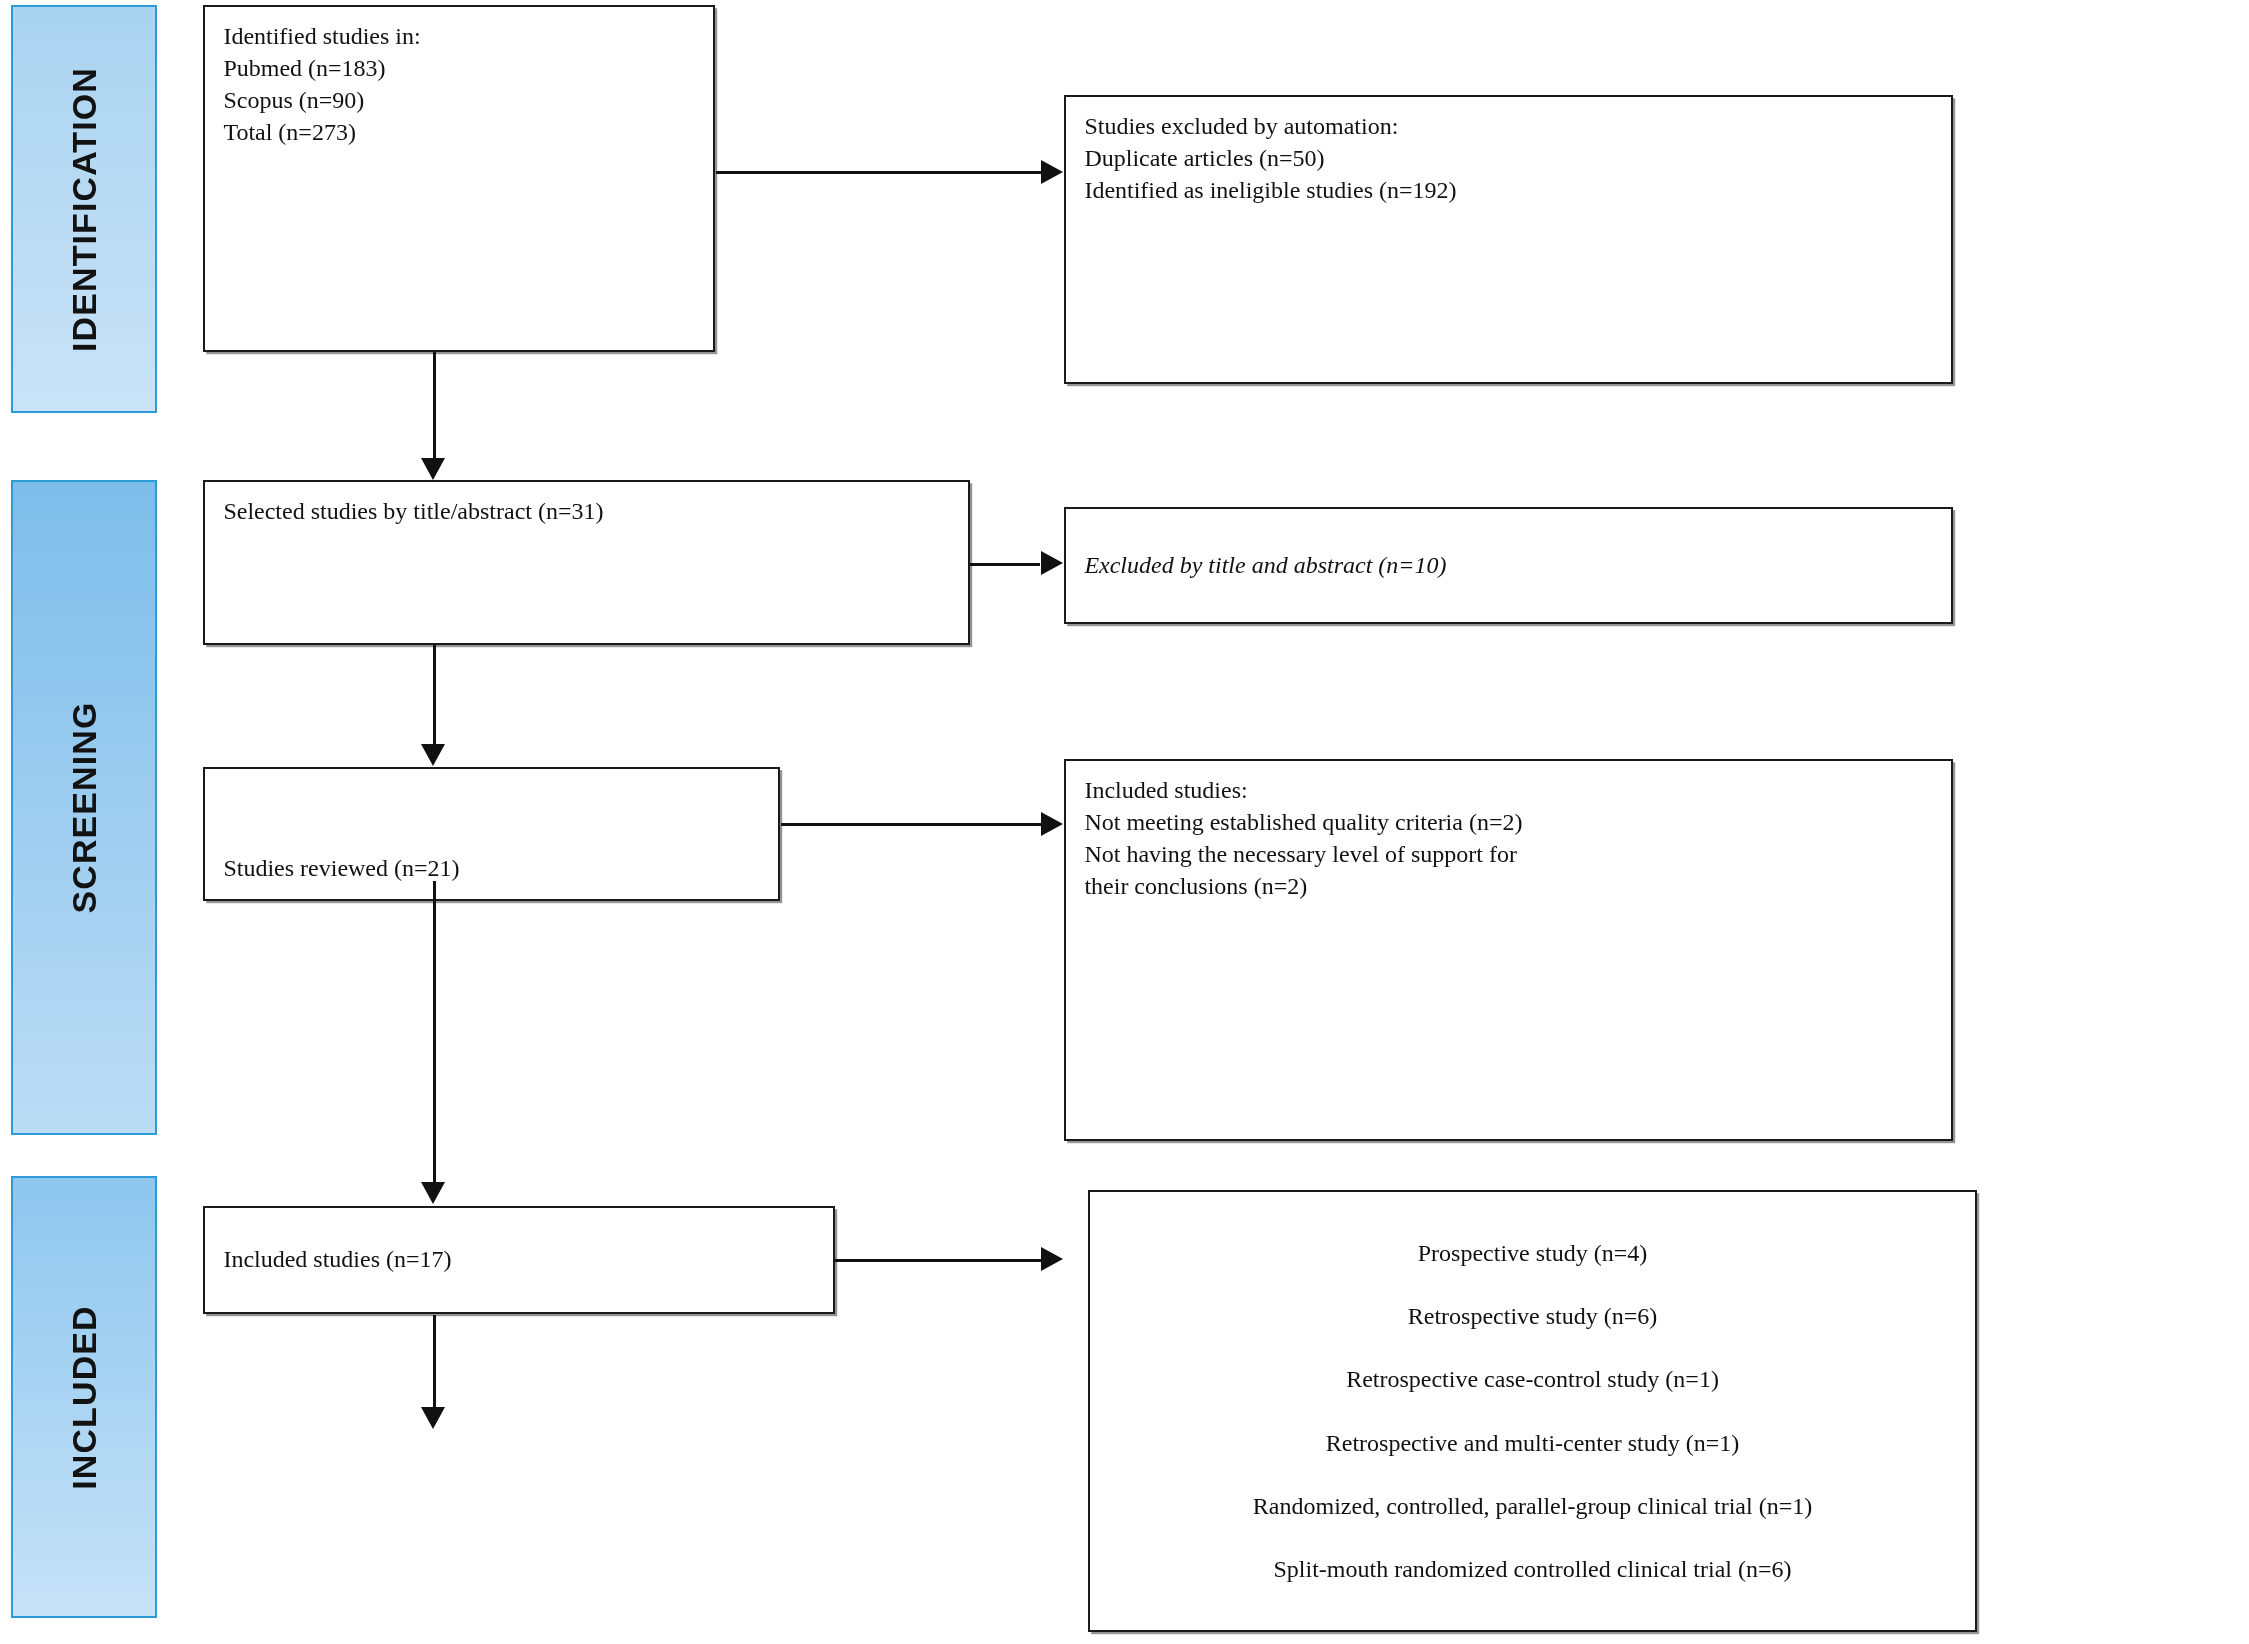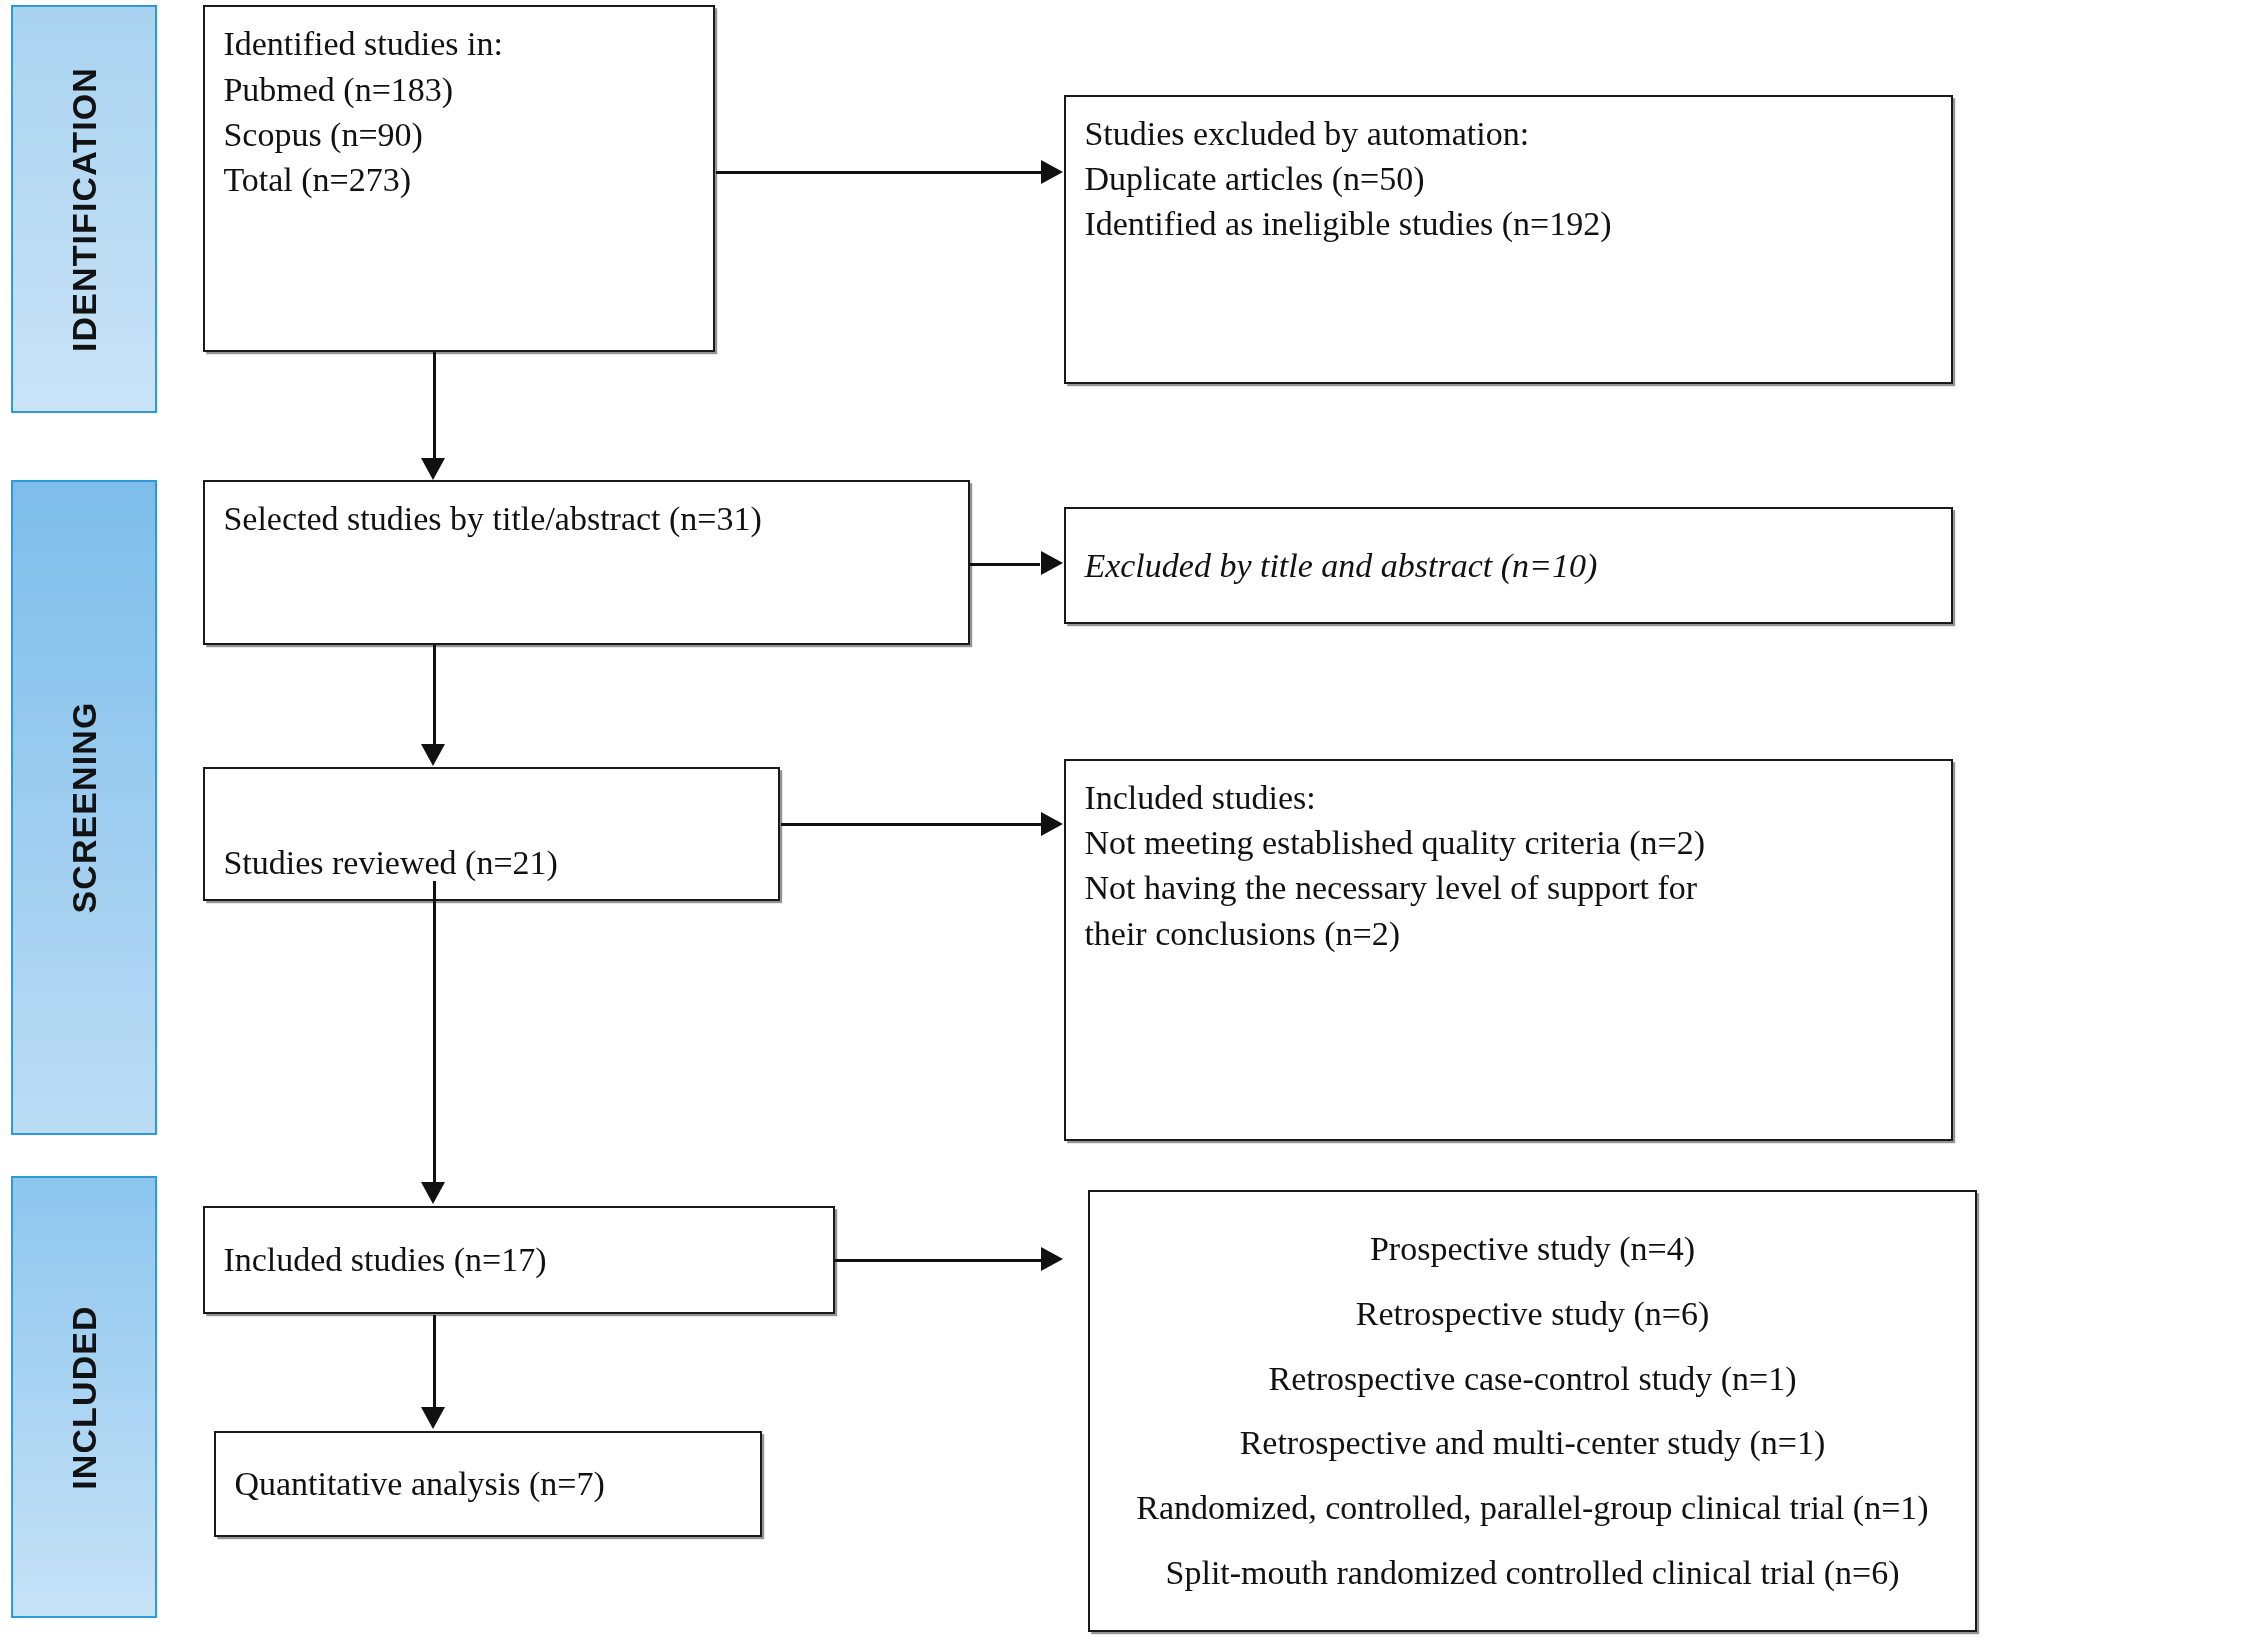--- a/index.html
+++ b/index.html
@@ -27,21 +27,21 @@
   .box{
     position:absolute;
     box-sizing:border-box;
     background:#ffffff;
     border:2.2px solid #1a1a1a;
     box-shadow:2.7px 2.7px 0 -0.5px rgba(60,60,60,0.55);
     padding:14px 18.4px;
     display:flex;flex-direction:column;justify-content:flex-start;
   }
   .box .line{
-    font-size:34px;
+    font-size:24px;
     line-height:1.33;
     color:#111;
     white-space:nowrap;
     font-family:"Liberation Serif", serif;
   }
   .box.tight .line{line-height:1.0;}
 
   
   .vline{position:absolute;background:#111;width:2.7px;}
   .hline{position:absolute;background:#111;height:2.7px;}
@@ -137,18 +137,15 @@
     <div class="line">Retrospective study (n=6)</div>
     <div class="line">Retrospective case-control study (n=1)</div>
     <div class="line">Retrospective and multi-center study (n=1)</div>
     <div class="line">Randomized, controlled, parallel-group clinical trial (n=1)</div>
     <div class="line">Split-mouth randomized controlled clinical trial (n=6)</div>
   </div>
 
   <div class="vline" style="left:433px;top:1315px;height:95px;"></div>
   <div class="arrow-down" style="left:421px;top:1407px;"></div>
 
-  <div class="box" style="left:214px;top:1431px;width:548px;height:106px;justify-content:center;">
-    <div class="line">Quantitative analysis (n=7)</div>
-  </div>
 
 </div>
 
 
 </body></html>

